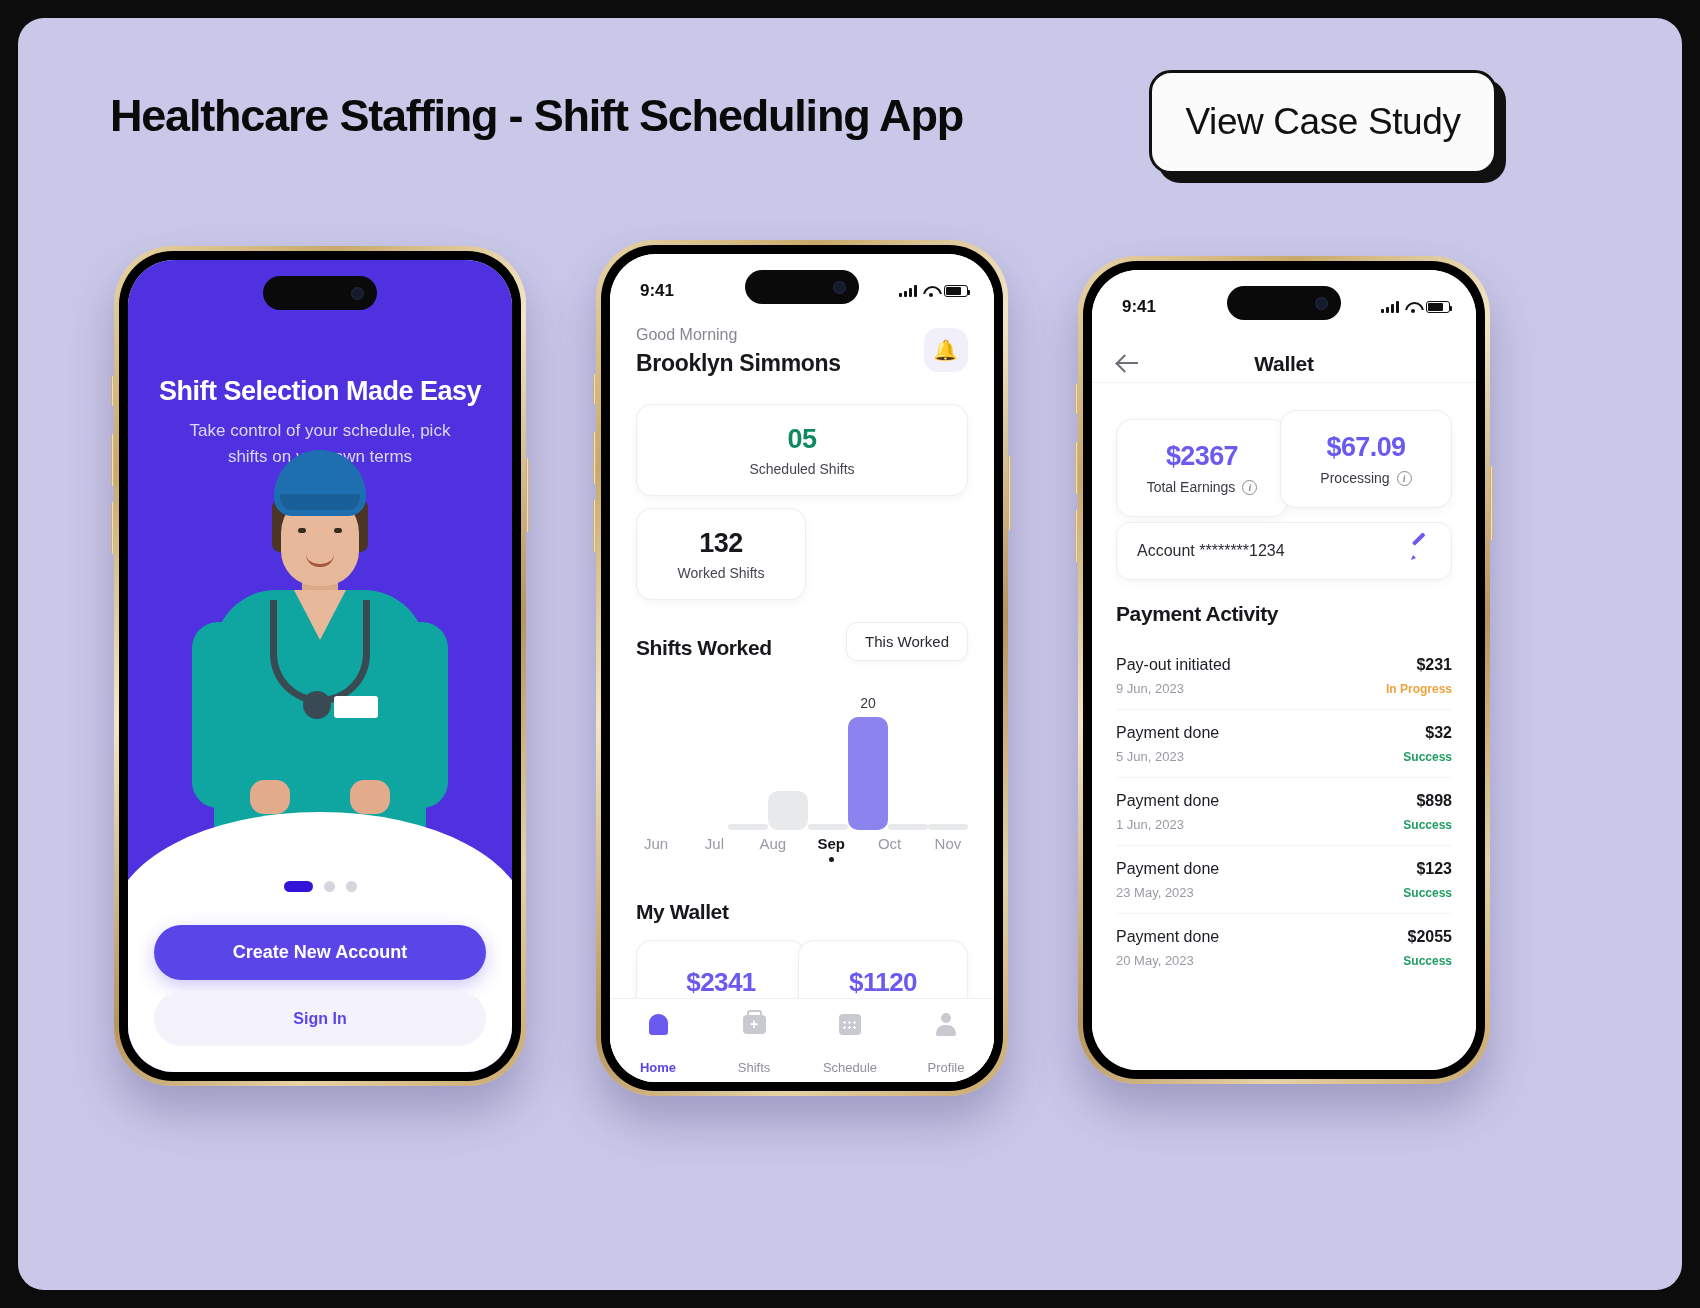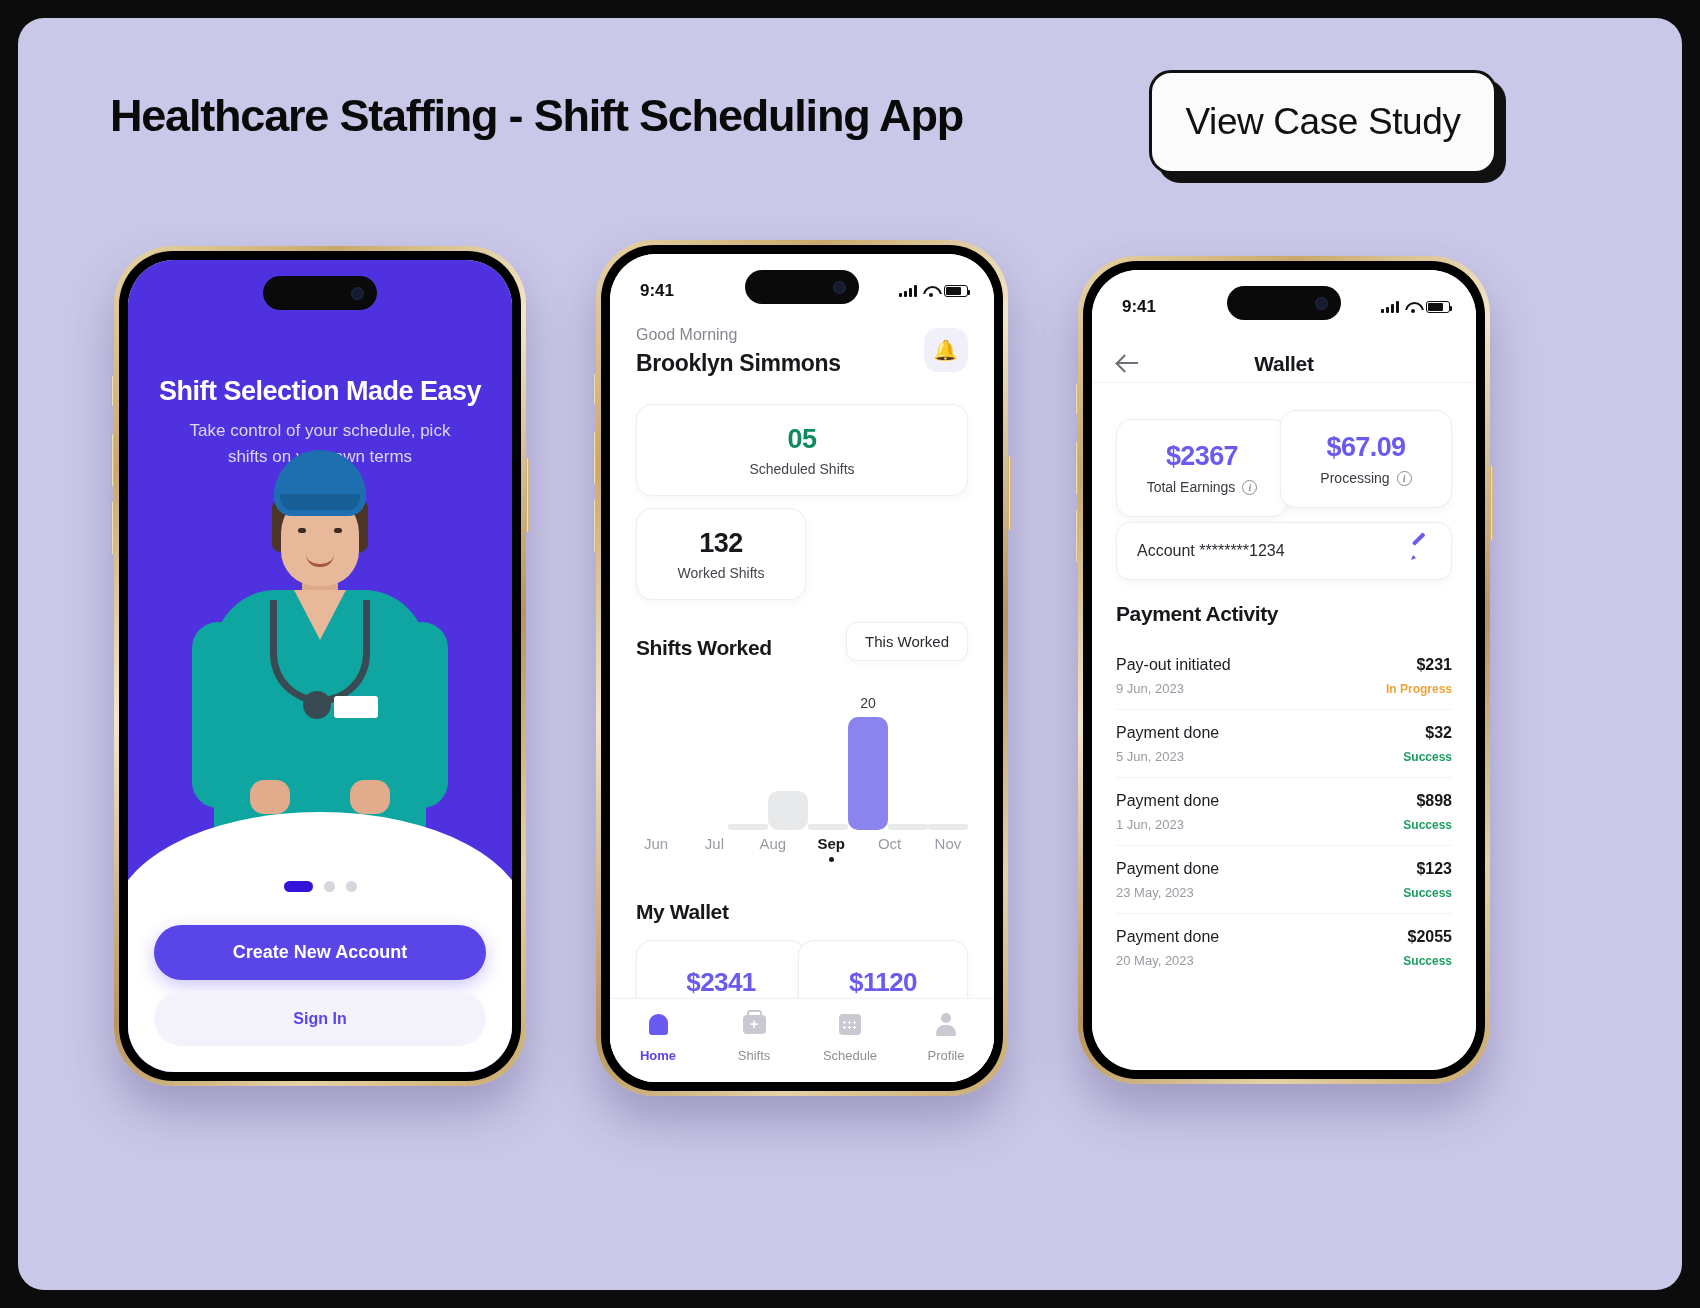--- a/index.html
+++ b/index.html
@@ -240,21 +240,21 @@
   #walletTitle { top:646px; left:26px; }
   #wCard1 { position:absolute; top:686px; left:26px; width:170px; height:84px; }
   #wCard2 { position:absolute; top:686px; right:26px; width:170px; height:84px; }
   .wamt { font-size:26px; font-weight:bold; color:#6a5af0; letter-spacing:-0.6px; }
 
   .tabbar {
     position:absolute; left:0; right:0; bottom:0; height:84px;
     background:#fff; border-top:1.2px solid #f0f0f4;
     display:flex; align-items:flex-start; justify-content:space-around; padding-top:12px;
   }
-  .tab { display:flex; flex-direction:column; align-items:center; gap:11px; width:80px; }
+  .tab { display:flex; flex-direction:column; align-items:center; gap:23px; width:80px; }
   .tab-lbl { font-size:13px; color:#8f8f99; }
   .tab.active .tab-lbl { color:#5a45e8; font-weight:bold; }
   .ic { width:26px; height:26px; display:flex; align-items:center; justify-content:center; }
   .ic-home { width:19px; height:21px; background:#6a5af0; border-radius:9px 9px 3px 3px; }
   .ic-bag { width:23px; height:19px; background:#c9c9d2; border-radius:4px; position:relative; display:flex; align-items:center; justify-content:center; }
   .ic-bag::before { content:""; position:absolute; top:-5px; width:11px; height:5px; border:2px solid #c9c9d2; border-bottom:none; border-radius:3px 3px 0 0; }
   .ic-bag::after { content:"+"; color:#fff; font-size:14px; font-weight:bold; line-height:1; }
   .ic-cal { width:22px; height:21px; background:#c9c9d2; border-radius:4px; position:relative; }
   .ic-cal::before { content:""; position:absolute; left:3px; right:3px; top:6px; height:11px;
     background-image:radial-gradient(circle,#fff 1.2px,transparent 1.3px); background-size:5px 5px; }

